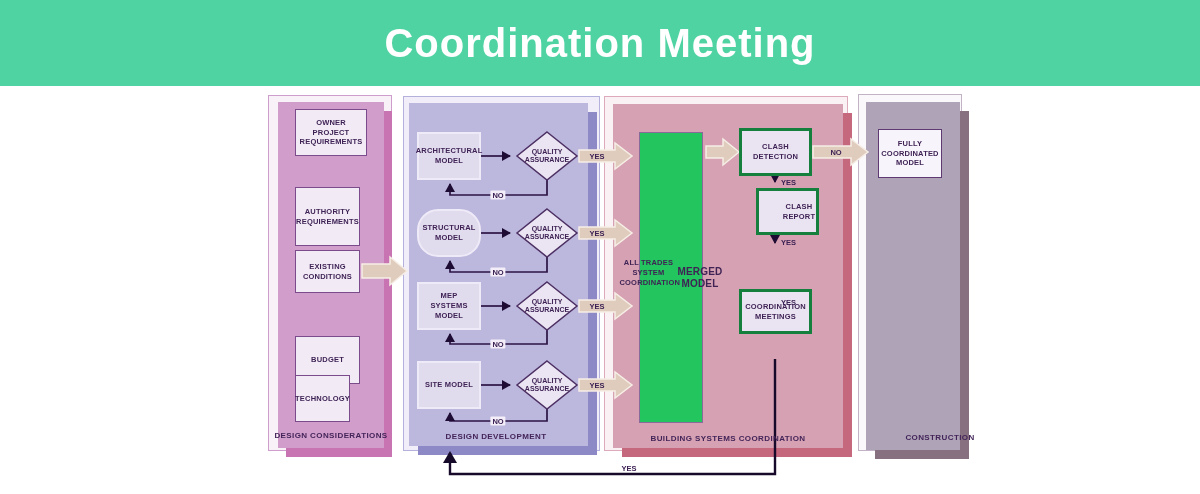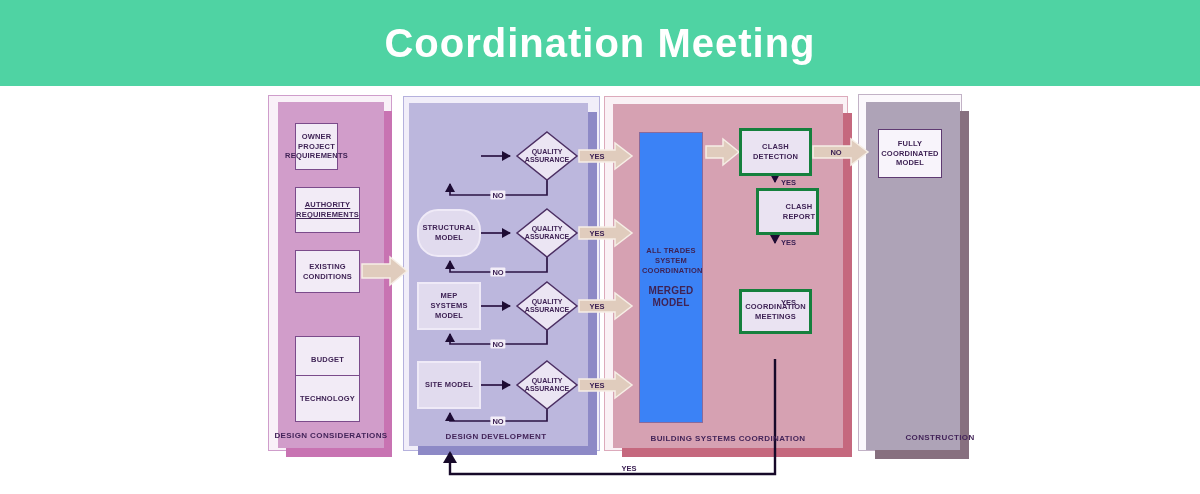--- a/index.html
+++ b/index.html
@@ -34,21 +34,21 @@
   
   .node {
     position:absolute; box-sizing:border-box; display:flex; align-items:center;
     justify-content:center; text-align:center; padding:2px;
     font-weight:bold; font-size:7.5px; line-height:1.3; letter-spacing:0.2px;
     color:#3f2355;
   }
   .n1 { background:#f2ebf6; border:1px solid #7b4b8b; }
   .n2 { background:#e1dbee; border:2px solid #efeaf7; }
   .n3 { background:#eae3f2; border:3px solid #15803d; }
-  .nm { background:#3b82f6; border:1px solid #8a6a9a; flex-direction:column; }
+  .nm { background:#22c55e; border:1px solid #8a6a9a; }
   .n4 { background:#f8f4fb; border:1px solid #5f3a72; }
   .nm .mm-title { width:58px; margin:0 0 9px 0; }
   .nm .mm-sub   { width:52px; font-size:10px; line-height:1.2; }
   
   .lane-label {
     position:absolute; transform:translateX(-50%); white-space:nowrap;
     font-size:8px; font-weight:bold; letter-spacing:0.4px; color:#432459;
   }
   .qa-label {
     position:absolute; width:56px; transform:translateY(-50%); text-align:center;
@@ -120,26 +120,27 @@
     <path d="M775,294 V305" stroke="#2b1444" stroke-width="1.7" fill="none" marker-end="url(#ah)"></path>
 
     <path d="M775,359 V474 H450 V453" stroke="#170929" stroke-width="2.4" fill="none" marker-end="url(#ahBig)"></path>
 
     <polygon points="547,132 577,156 547,180 517,156" fill="#ebe5f3" stroke="#4c2f63" stroke-width="1.5"></polygon>
     <polygon points="547,209 577,233 547,257 517,233" fill="#ebe5f3" stroke="#4c2f63" stroke-width="1.5"></polygon>
     <polygon points="547,282 577,306 547,330 517,306" fill="#ebe5f3" stroke="#4c2f63" stroke-width="1.5"></polygon>
     <polygon points="547,361 577,385 547,409 517,385" fill="#ebe5f3" stroke="#4c2f63" stroke-width="1.5"></polygon>
   </svg>
 
-  <div class="node n1" style="left:295px; top:123px; width:43px; height:47px;">OWNER PROJECT REQUIREMENTS</div>
-  <div class="node n1" style="left:295px; top:187px; width:65px; height:46px;text-decoration:underline;">AUTHORITY REQUIREMENTS</div>
+  <div class="node n1" style="left:295px; top:109px; width:72px; height:47px;">OWNER PROJECT REQUIREMENTS</div>
+  <div class="node n1" style="left:295px; top:187px; width:65px; height:59px;">AUTHORITY REQUIREMENTS</div>
   <div class="node n1" style="left:295px; top:250px; width:65px; height:43px;">EXISTING CONDITIONS</div>
   <div class="node n1" style="left:295px; top:310px; width:65px; height:48px;margin-top:26px;">BUDGET</div>
-  <div class="node n1" style="left:295px; top:375px; width:65px; height:47px;">TECHNOLOGY</div>
+  <div class="node n1" style="left:295px; top:375px; width:55px; height:47px;">TECHNOLOGY</div>
 
+  <div class="node n2" style="left:417px; top:132px; width:64px; height:48px;">ARCHITECTURAL MODEL</div>
   <div class="node n2" style="left:417px; top:209px; width:64px; height:48px;border-radius:21px;">STRUCTURAL MODEL</div>
   <div class="node n2" style="left:417px; top:282px; width:64px; height:48px;">MEP SYSTEMS MODEL</div>
   <div class="node n2" style="left:417px; top:361px; width:64px; height:48px;">SITE MODEL</div>
 
   <div class="qa-label" style="left:519px; top:156px;">QUALITY ASSURANCE</div>
   <div class="qa-label" style="left:519px; top:233px;">QUALITY ASSURANCE</div>
   <div class="qa-label" style="left:519px; top:306px;">QUALITY ASSURANCE</div>
   <div class="qa-label" style="left:519px; top:385px;">QUALITY ASSURANCE</div>
 
   <div class="node nm" style="left:639px; top:132px; width:64px; height:291px;">

